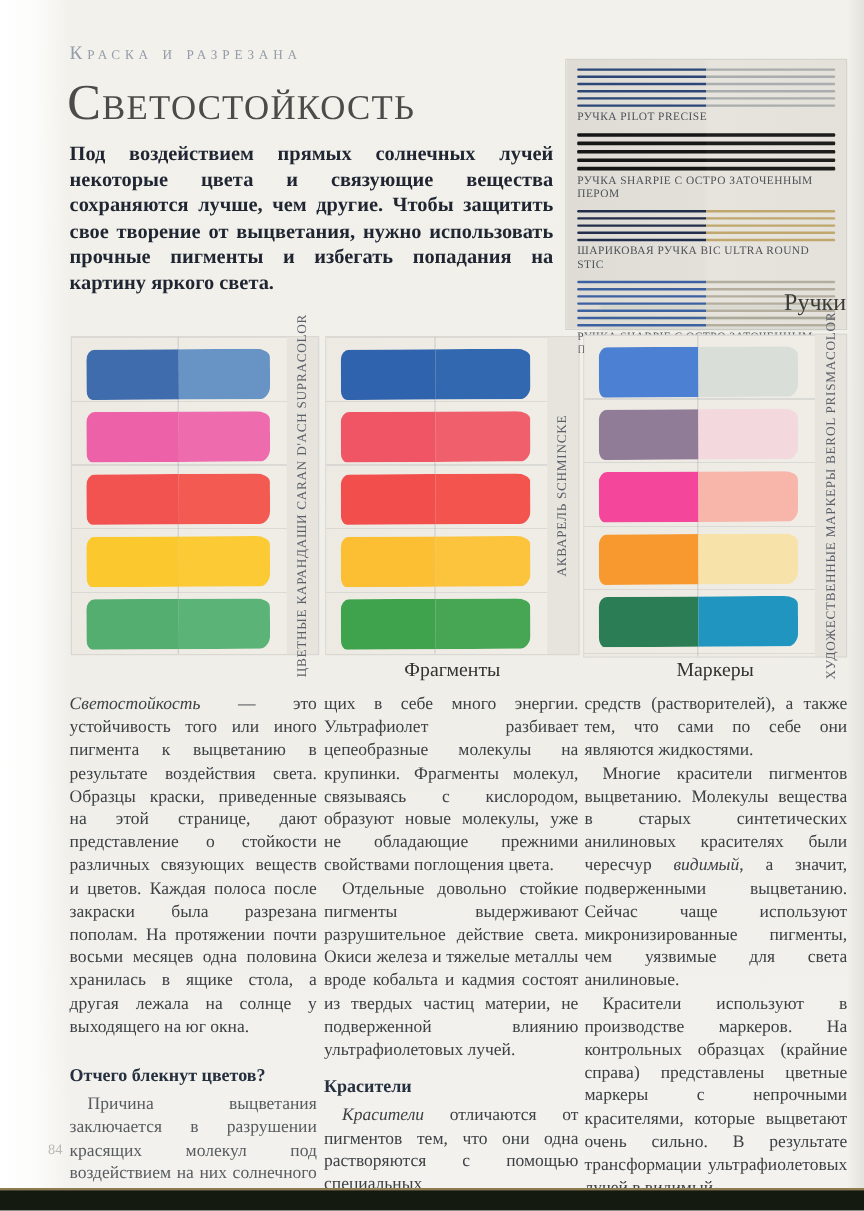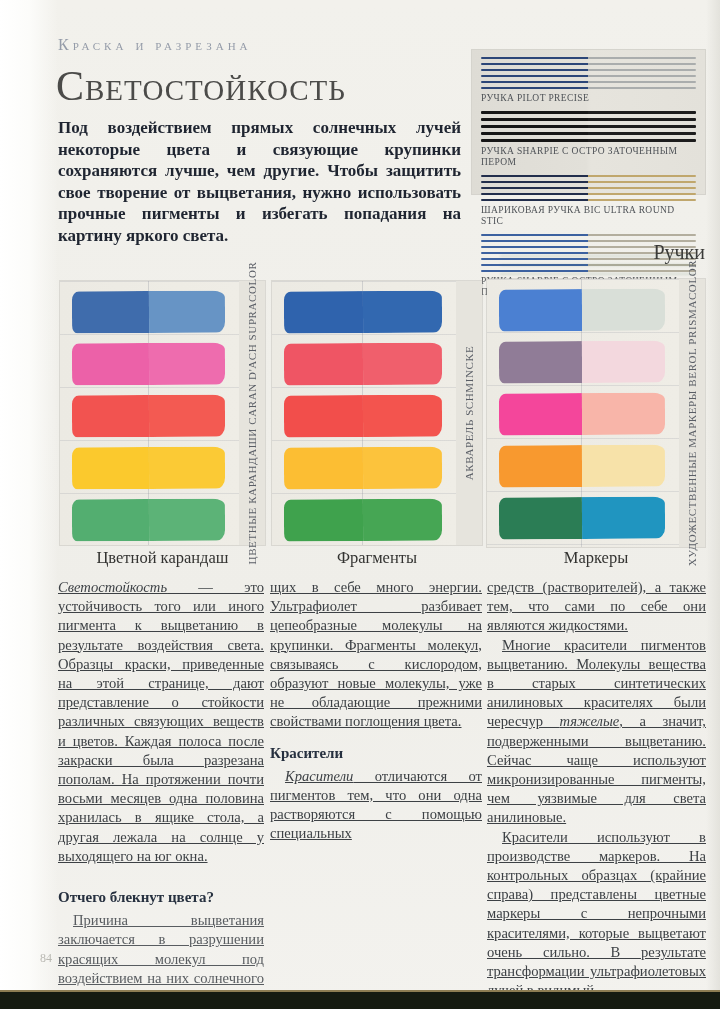--- a/index.html
+++ b/index.html
@@ -17,21 +17,21 @@
 
   .kicker{position:absolute;left:58px;top:36px;font-variant:small-caps;
     font-size:16px;letter-spacing:4px;color:#959ca9;}
   .title{position:absolute;left:56px;top:62px;font-variant:small-caps;
     font-size:42px;letter-spacing:1px;color:#4b4b49;font-weight:400;margin:0;}
   .intro{position:absolute;left:58px;top:117px;width:403px;
     font-size:17px;line-height:21.6px;font-weight:bold;color:#1f2531;
     text-align:justify;margin:0;}
 
   
-  .pens{position:absolute;left:472px;top:50px;width:233px;height:144px;
+  .pens{position:absolute;left:472px;top:50px;width:233px;height:224px;
     background:linear-gradient(90deg,#dedcd5 0%,#e2e0d9 49%,#e6e4dd 51%,#e3e1da 100%);
     box-shadow:0 0 0 1px rgba(160,158,150,.35);padding:7px 9px 0 9px;box-sizing:border-box;}
   .pen-line{height:2px;margin-bottom:4px;border-radius:1px;}
   .pen-line.thick{height:3px;margin-bottom:4px;}
   .pen-label{font-size:9.5px;letter-spacing:.4px;color:#4e5257;
     line-height:11.5px;margin:2px 0 6px 0;}
   .pens-caption{position:absolute;left:472px;top:241px;width:233px;text-align:right;
     font-size:20px;color:#3a3a38;}
   .ghost{position:absolute;left:500px;top:255px;width:196px;height:26px;opacity:.16;
     background:repeating-linear-gradient(180deg,#5a7a66 0 2px,transparent 2px 9px);
@@ -50,39 +50,39 @@
     border-radius:7px 12px 9px 5px / 9px 7px 11px 8px;transform:rotate(-.3deg);}
   .bar .half{flex:1;}
   .vlabel{position:absolute;right:13px;top:50%;transform:translate(50%,-50%) rotate(-90deg);
     transform-origin:center;white-space:nowrap;font-size:11px;letter-spacing:.6px;
     color:#5a5e66;}
   .panel-caption{position:absolute;top:548px;text-align:center;font-size:16.5px;color:#333331;}
 
   
   .col{position:absolute;top:578px;font-size:14.6px;line-height:19.2px;
     color:#3d4145;text-align:justify;}
-  .col p{margin:0;text-decoration:underline;}
+  .col p{margin:0;}
   .col p.ind{text-indent:15px;}
   .col .lead-italic{font-style:italic;}
   .col h3{font-size:15px;margin:12px 0 4px 0;color:#26303f;}
   .col .gap{height:10px;}
   .faded{color:#585c60;}
 
   .pagenum{position:absolute;left:40px;top:951px;font-size:12px;color:#b9b8b2;}
 </style>
 </head>
 <body>
 
 <div id="page">
   <div class="gutter"></div>
   <div class="right-edge"></div>
 
   <div class="kicker">Краска и разрезана</div>
   <h1 class="title">Светостойкость</h1>
-  <p class="intro">Под воздействием прямых солнечных лучей некоторые цвета и связующие крупинки сохраняются лучше, чем другие. Чтобы защитить свое творение от выцветания, нужно использовать прочные пигменты и избегать попадания на картину яркого света.</p>
+  <p class="intro">Под воздействием прямых солнечных лучей некоторые цвета и связующие вещества сохраняются лучше, чем другие. Чтобы защитить свое творение от выцветания, нужно использовать прочные пигменты и избегать попадания на картину яркого света.</p>
 
   <div class="pens">
       <div>
         <div class="pen-line" style="background: linear-gradient(to right, rgb(44, 70, 120) 0px, rgb(44, 70, 120) 50%, rgb(170, 173, 173) 50%, rgb(170, 173, 173) 100%);"></div>
         <div class="pen-line" style="background: linear-gradient(to right, rgb(44, 70, 120) 0px, rgb(44, 70, 120) 50%, rgb(170, 173, 173) 50%, rgb(170, 173, 173) 100%);"></div>
         <div class="pen-line" style="background: linear-gradient(to right, rgb(44, 70, 120) 0px, rgb(44, 70, 120) 50%, rgb(170, 173, 173) 50%, rgb(170, 173, 173) 100%);"></div>
         <div class="pen-line" style="background: linear-gradient(to right, rgb(44, 70, 120) 0px, rgb(44, 70, 120) 50%, rgb(170, 173, 173) 50%, rgb(170, 173, 173) 100%);"></div>
         <div class="pen-line" style="background: linear-gradient(to right, rgb(44, 70, 120) 0px, rgb(44, 70, 120) 50%, rgb(170, 173, 173) 50%, rgb(170, 173, 173) 100%);"></div>
         <div class="pen-line" style="background: linear-gradient(to right, rgb(44, 70, 120) 0px, rgb(44, 70, 120) 50%, rgb(170, 173, 173) 50%, rgb(170, 173, 173) 100%);"></div>
         <div class="pen-label">РУЧКА PILOT PRECISE</div>
@@ -137,21 +137,20 @@
           <div class="half" style="background: rgb(251, 201, 45);"></div>
           <div class="half" style="background: rgb(251, 202, 53);"></div>
         </div>
         <div class="bar">
           <div class="half" style="background: rgb(83, 174, 112);"></div>
           <div class="half" style="background: rgb(92, 179, 119);"></div>
         </div>
       </div>
     <div class="vlabel">ЦВЕТНЫЕ КАРАНДАШИ CARAN D'ACH SUPRACOLOR</div>
   </div>
-  <div class="panel-caption" style="left:60px;width:205px;">Цветной карандаш</div>
 
   <div class="panel" style="left:272px;top:281px;width:210px;height:264px;">
     <div class="inner"></div>
     <div class="seam" style="left:90px;"></div>
     <div class="bars">
         <div class="bar">
           <div class="half" style="background: rgb(47, 99, 173);"></div>
           <div class="half" style="background: rgb(50, 104, 176);"></div>
         </div>
         <div class="bar">
@@ -200,31 +199,32 @@
           <div class="half" style="background: rgb(32, 149, 192);"></div>
         </div>
       </div>
     <div class="vlabel">ХУДОЖЕСТВЕННЫЕ МАРКЕРЫ BEROL PRISMACOLOR</div>
   </div>
   <div class="panel-caption" style="left:487px;width:218px;">Маркеры</div>
 
   <div class="col" style="left:58px;width:206px;">
     <p><span class="lead-italic">Светостойкость</span><span> — это устойчивость того или иного пигмента к выцветанию в результате воздействия света. Образцы краски, приведенные на этой странице, дают представление о стойкости различных связующих веществ и цветов. Каждая полоса после закраски была разрезана пополам. На протяжении почти восьми месяцев одна половина хранилась в ящике стола, а другая лежала на солнце у выходящего на юг окна.</span></p>
     <div class="gap"></div>
-    <h3>Отчего блекнут цвета?</h3>
+    <h3>Отчего блекнут цветов?</h3>
     <p class="ind faded">Причина выцветания заключается в разрушении красящих молекул под воздействием на них солнечного света, особенно ультрафиолетовых волн, накапливаю-</p>
   </div>
 
   <div class="col" style="left:270px;width:212px;">
     <p>щих в себе много энергии. Ультрафиолет разбивает цепеобразные молекулы на крупинки. Фрагменты молекул, связываясь с кислородом, образуют новые молекулы, уже не обладающие прежними свойствами поглощения цвета.</p>
+    <p class="ind">Отдельные довольно стойкие пигменты выдерживают разрушительное действие света. Окиси железа и тяжелые металлы вроде кобальта и кадмия состоят из твердых частиц материи, не подверженной влиянию ультрафиолетовых лучей.</p>
     <h3>Красители</h3>
     <p class="ind"><span class="lead-italic">Красители</span><span> отличаются от пигментов тем, что они одна растворяются с помощью специальных</span></p>
   </div>
 
   <div class="col" style="left:487px;width:219px;">
     <p>средств (растворителей), а также тем, что сами по себе они являются жидкостями.</p>
-    <p class="ind"><span>Многие красители пигментов выцветанию. Молекулы вещества в старых синтетических анилиновых красителях были чересчур </span><span class="lead-italic">тяжелые</span><span>, а значит, подверженными выцветанию. Сейчас чаще используют микронизированные пигменты, чем уязвимые для света анилиновые.</span></p>
+    <p class="ind"><span>Многие красители пигментов выцветанию. Молекулы вещества в старых синтетических анилиновых красителях были чересчур </span><span class="lead-italic">видимый</span><span>, а значит, подверженными выцветанию. Сейчас чаще используют микронизированные пигменты, чем уязвимые для света анилиновые.</span></p>
     <p class="ind">Красители используют в производстве маркеров. На контрольных образцах (крайние справа) представлены цветные маркеры с непрочными красителями, которые выцветают очень сильно. В результате трансформации ультрафиолетовых лучей в видимый</p>
   </div>
 
   <div class="pagenum">84</div>
   <div class="scan-strip"></div>
 </div>
 
 </body></html>

